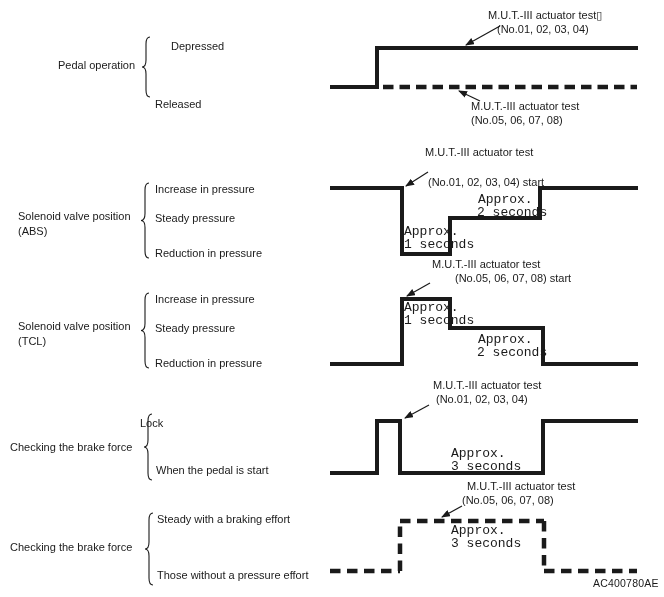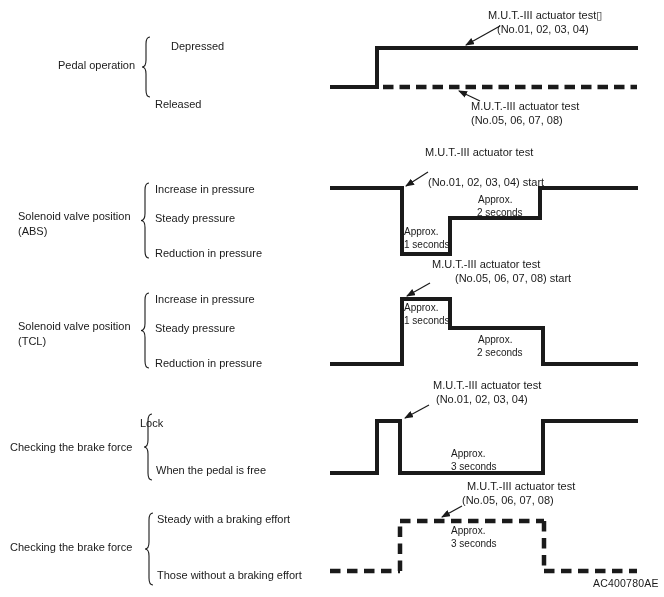--- a/index.html
+++ b/index.html
@@ -1,20 +1,20 @@
 <!DOCTYPE html>
 <html><head>
 <meta charset="utf-8">
 <style>
   html,body{margin:0;padding:0;background:#fff;}
   #canvas{position:relative;width:664px;height:597px;background:#ffffff;
           font-family:"Liberation Sans","DejaVu Sans",sans-serif;color:var(--ink,#1a1a1a);overflow:hidden;}
   #wave-layer{position:absolute;left:0;top:0;}
   .t{position:absolute;font-size:11px;line-height:12px;white-space:nowrap;}
-  .small{font-size:10px;line-height:11.5px;}
+  .small{font-size:13px;line-height:11.5px;font-family:Liberation Mono, monospace;}
   .code{font-weight:normal;font-size:10.5px;letter-spacing:0.2px;}
 </style>
 </head>
 <body>
 
 <div id="canvas" style="--ink: #1a1a1a; background: rgb(255, 255, 255);">
 
   <svg id="wave-layer" width="664" height="597" viewBox="0 0 664 597">
     <defs>
       <marker id="ah" markerWidth="9" markerHeight="7" refX="8" refY="3.5" orient="auto" markerUnits="userSpaceOnUse">
@@ -74,29 +74,29 @@
   <div class="t" style="left:155px;top:357px">Reduction in pressure</div>
   <div class="t" style="left:432px;top:258px">M.U.T.-III actuator test</div>
   <div class="t" style="left:455px;top:272px">(No.05, 06, 07, 08) start</div>
   <div class="t small" style="left:404px;top:302px">Approx.</div>
   <div class="t small" style="left:404px;top:315px">1 seconds</div>
   <div class="t small" style="left:478px;top:334px">Approx.</div>
   <div class="t small" style="left:477px;top:347px">2 seconds</div>
 
   <div class="t" style="left:10px;top:441px">Checking the brake force</div>
   <div class="t" style="left:140px;top:417px">Lock</div>
-  <div class="t" style="left:156px;top:464px">When the pedal is free</div>
+  <div class="t" style="left:156px;top:464px">When the pedal is start</div>
   <div class="t" style="left:433px;top:379px">M.U.T.-III actuator test</div>
   <div class="t" style="left:436px;top:393px">(No.01, 02, 03, 04)</div>
   <div class="t small" style="left:451px;top:448px">Approx.</div>
   <div class="t small" style="left:451px;top:461px">3 seconds</div>
 
   <div class="t" style="left:10px;top:541px">Checking the brake force</div>
   <div class="t" style="left:157px;top:513px">Steady with a braking effort</div>
-  <div class="t" style="left:157px;top:569px">Those without a braking effort</div>
+  <div class="t" style="left:157px;top:569px">Those without a pressure effort</div>
   <div class="t" style="left:467px;top:480px">M.U.T.-III actuator test</div>
   <div class="t" style="left:462px;top:494px">(No.05, 06, 07, 08)</div>
   <div class="t small" style="left:451px;top:525px">Approx.</div>
   <div class="t small" style="left:451px;top:538px">3 seconds</div>
 
   <div class="t code" style="left:593px;top:577px">AC400780AE</div>
 
 </div>
 
 </body></html>

